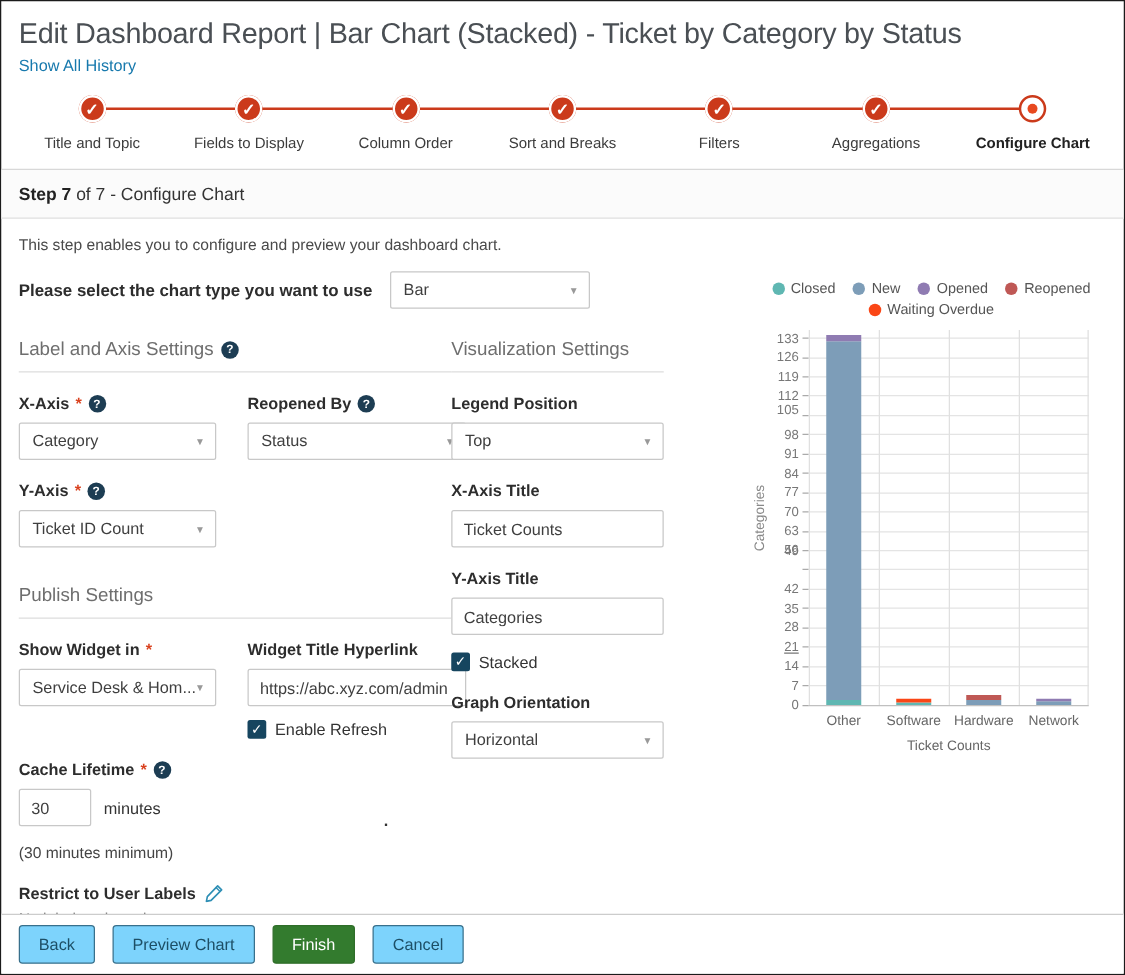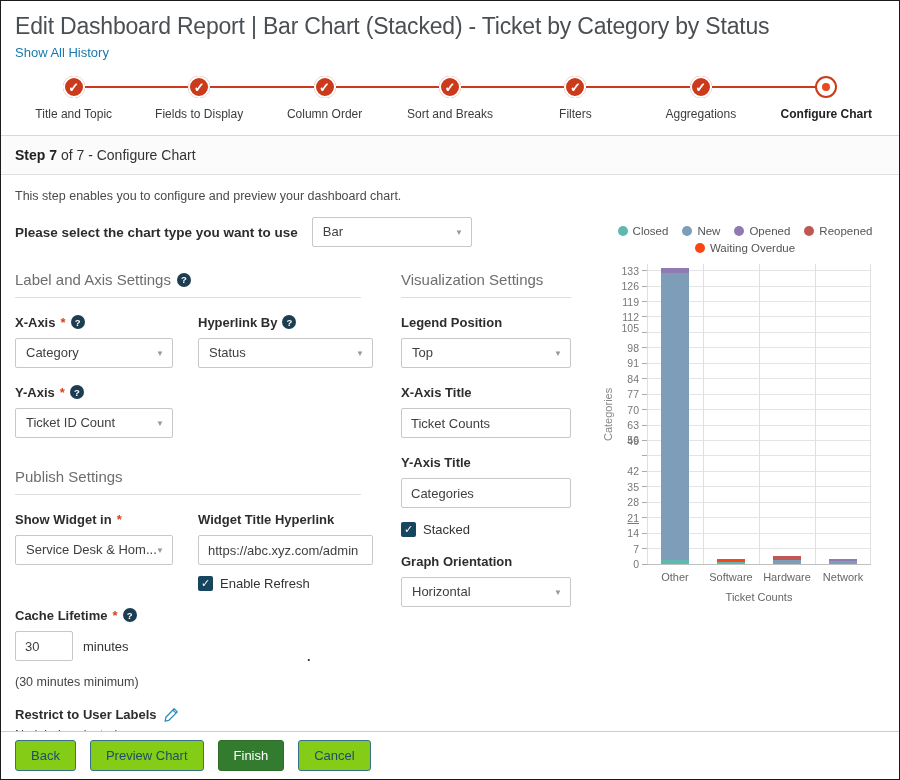--- a/index.html
+++ b/index.html
@@ -34,24 +34,24 @@
   .step-heading b { color:#222; }
   .step-desc { padding: 14px 14px 0; font-size:12.5px; color:#4a4a4a; }
   
   .main { display:flex; padding: 0 10px 0 14px; }
   .left-area { width: 580px; }
   .chart-col { width: 288px; margin-left:6px; margin-top: 22px; }
   .chart-type-row { display:flex; align-items:center; margin-top: 14px; }
   .chart-type-row .lbl { font-size:13.5px; font-weight:bold; color:#2d2d2d; }
   .form-cols { display:flex; margin-top: 24px; }
   .col-left { width: 346px; }
-  .col-mid { width: 170px; margin-left: 40px; }
+  .col-mid { width: 170px; }
   .section-head { font-size:15px; color:#6e6e6e; padding-bottom:9px; border-bottom:1px solid #ddd; display:flex; align-items:center; gap:6px; }
   .field { margin-top: 17px; }
-  .field-label { font-weight:bold; font-size:13px; color:#2d2d2d; display:flex; gap:5px; align-items:flex-start; margin-bottom:8px; }
+  .field-label { font-weight:bold; font-size:13px; color:#2d2d2d; display:flex; gap:5px; align-items:flex-end; margin-bottom:8px; }
   .req { color:#d9411e; font-weight:bold; }
   .help { width:14px; height:14px; border-radius:50%; background:#1d3d53; color:#fff; font-size:9.5px; font-weight:bold;
     display:inline-flex; align-items:center; justify-content:center; cursor:pointer; flex:0 0 auto; }
   .help::after { content:"?"; }
   .row { display:flex; }
   
   .select { position:relative; border:1px solid #c8c8c8; background:#fff; height:30px; line-height:28px;
     padding:0 24px 0 10px; font-size:13px; color:#3f3f3f; border-radius:2px; cursor:pointer;
     white-space:nowrap; overflow:hidden; }
   .select::after { content:"▼"; position:absolute; right:8px; top:0; line-height:30px; color:#999; font-size:8px; }
@@ -80,21 +80,21 @@
   .gridline-h { position:absolute; left:0; width:100%; height:1px; background:#e4e4e4; }
   .gridline-h.zero { background:#c0c0c0; }
   .gridline-v { position:absolute; top:0; height:100%; width:1px; background:#e0e0e0; }
   .bar-seg { position:absolute; width:28px; }
   .x-labels { display:flex; width:224px; margin-left:46px; margin-top:7px; }
   .x-labels span { flex:1; text-align:center; font-size:11px; color:#666; }
   .x-axis-title { width:224px; margin-left:46px; text-align:center; font-size:11px; color:#666; margin-top:8px; }
   
   .footer { position:absolute; bottom:0; left:0; right:0; border-top:1px solid #ccc; padding:8px 14px; display:flex; gap:14px; background:#fff; }
   .btn { font-family:"Liberation Sans", sans-serif; font-size:13px; padding:7px 15px; border-radius:3px; cursor:pointer;
-    background:#84cc16; border:1px solid #38708c; color:#1d4f66; }
+    background:#7dd3fc; border:1px solid #38708c; color:#1d4f66; }
   .btn.primary { background:#337b2e; border-color:#2f6e29; color:#fff; }
   .ml { margin-left:25px; }
   .w158 { width:158px; }
   .w155 { width:175px; }
   .w160 { width:160px; margin-left:14px; }
   .w170 { width:170px; }
   .w58 { width:58px; }
 </style>
 </head>
 <body>
@@ -168,21 +168,21 @@
                 <span>X-Axis</span>
                 <span class="req">*</span>
                 <span class="help"></span>
               </div>
               <div class="select w158">
                 <span>Category</span>
               </div>
             </div>
             <div class="field ml" style="width:155px;">
               <div class="field-label">
-                <span>Hyperlink By</span>
+                <span>Reopened By</span>
                 <span class="help"></span>
               </div>
               <div class="select w155">
                 <span>Status</span>
               </div>
             </div>
           </div>
 
           <div class="field" style="width:158px;">
             <div class="field-label">

